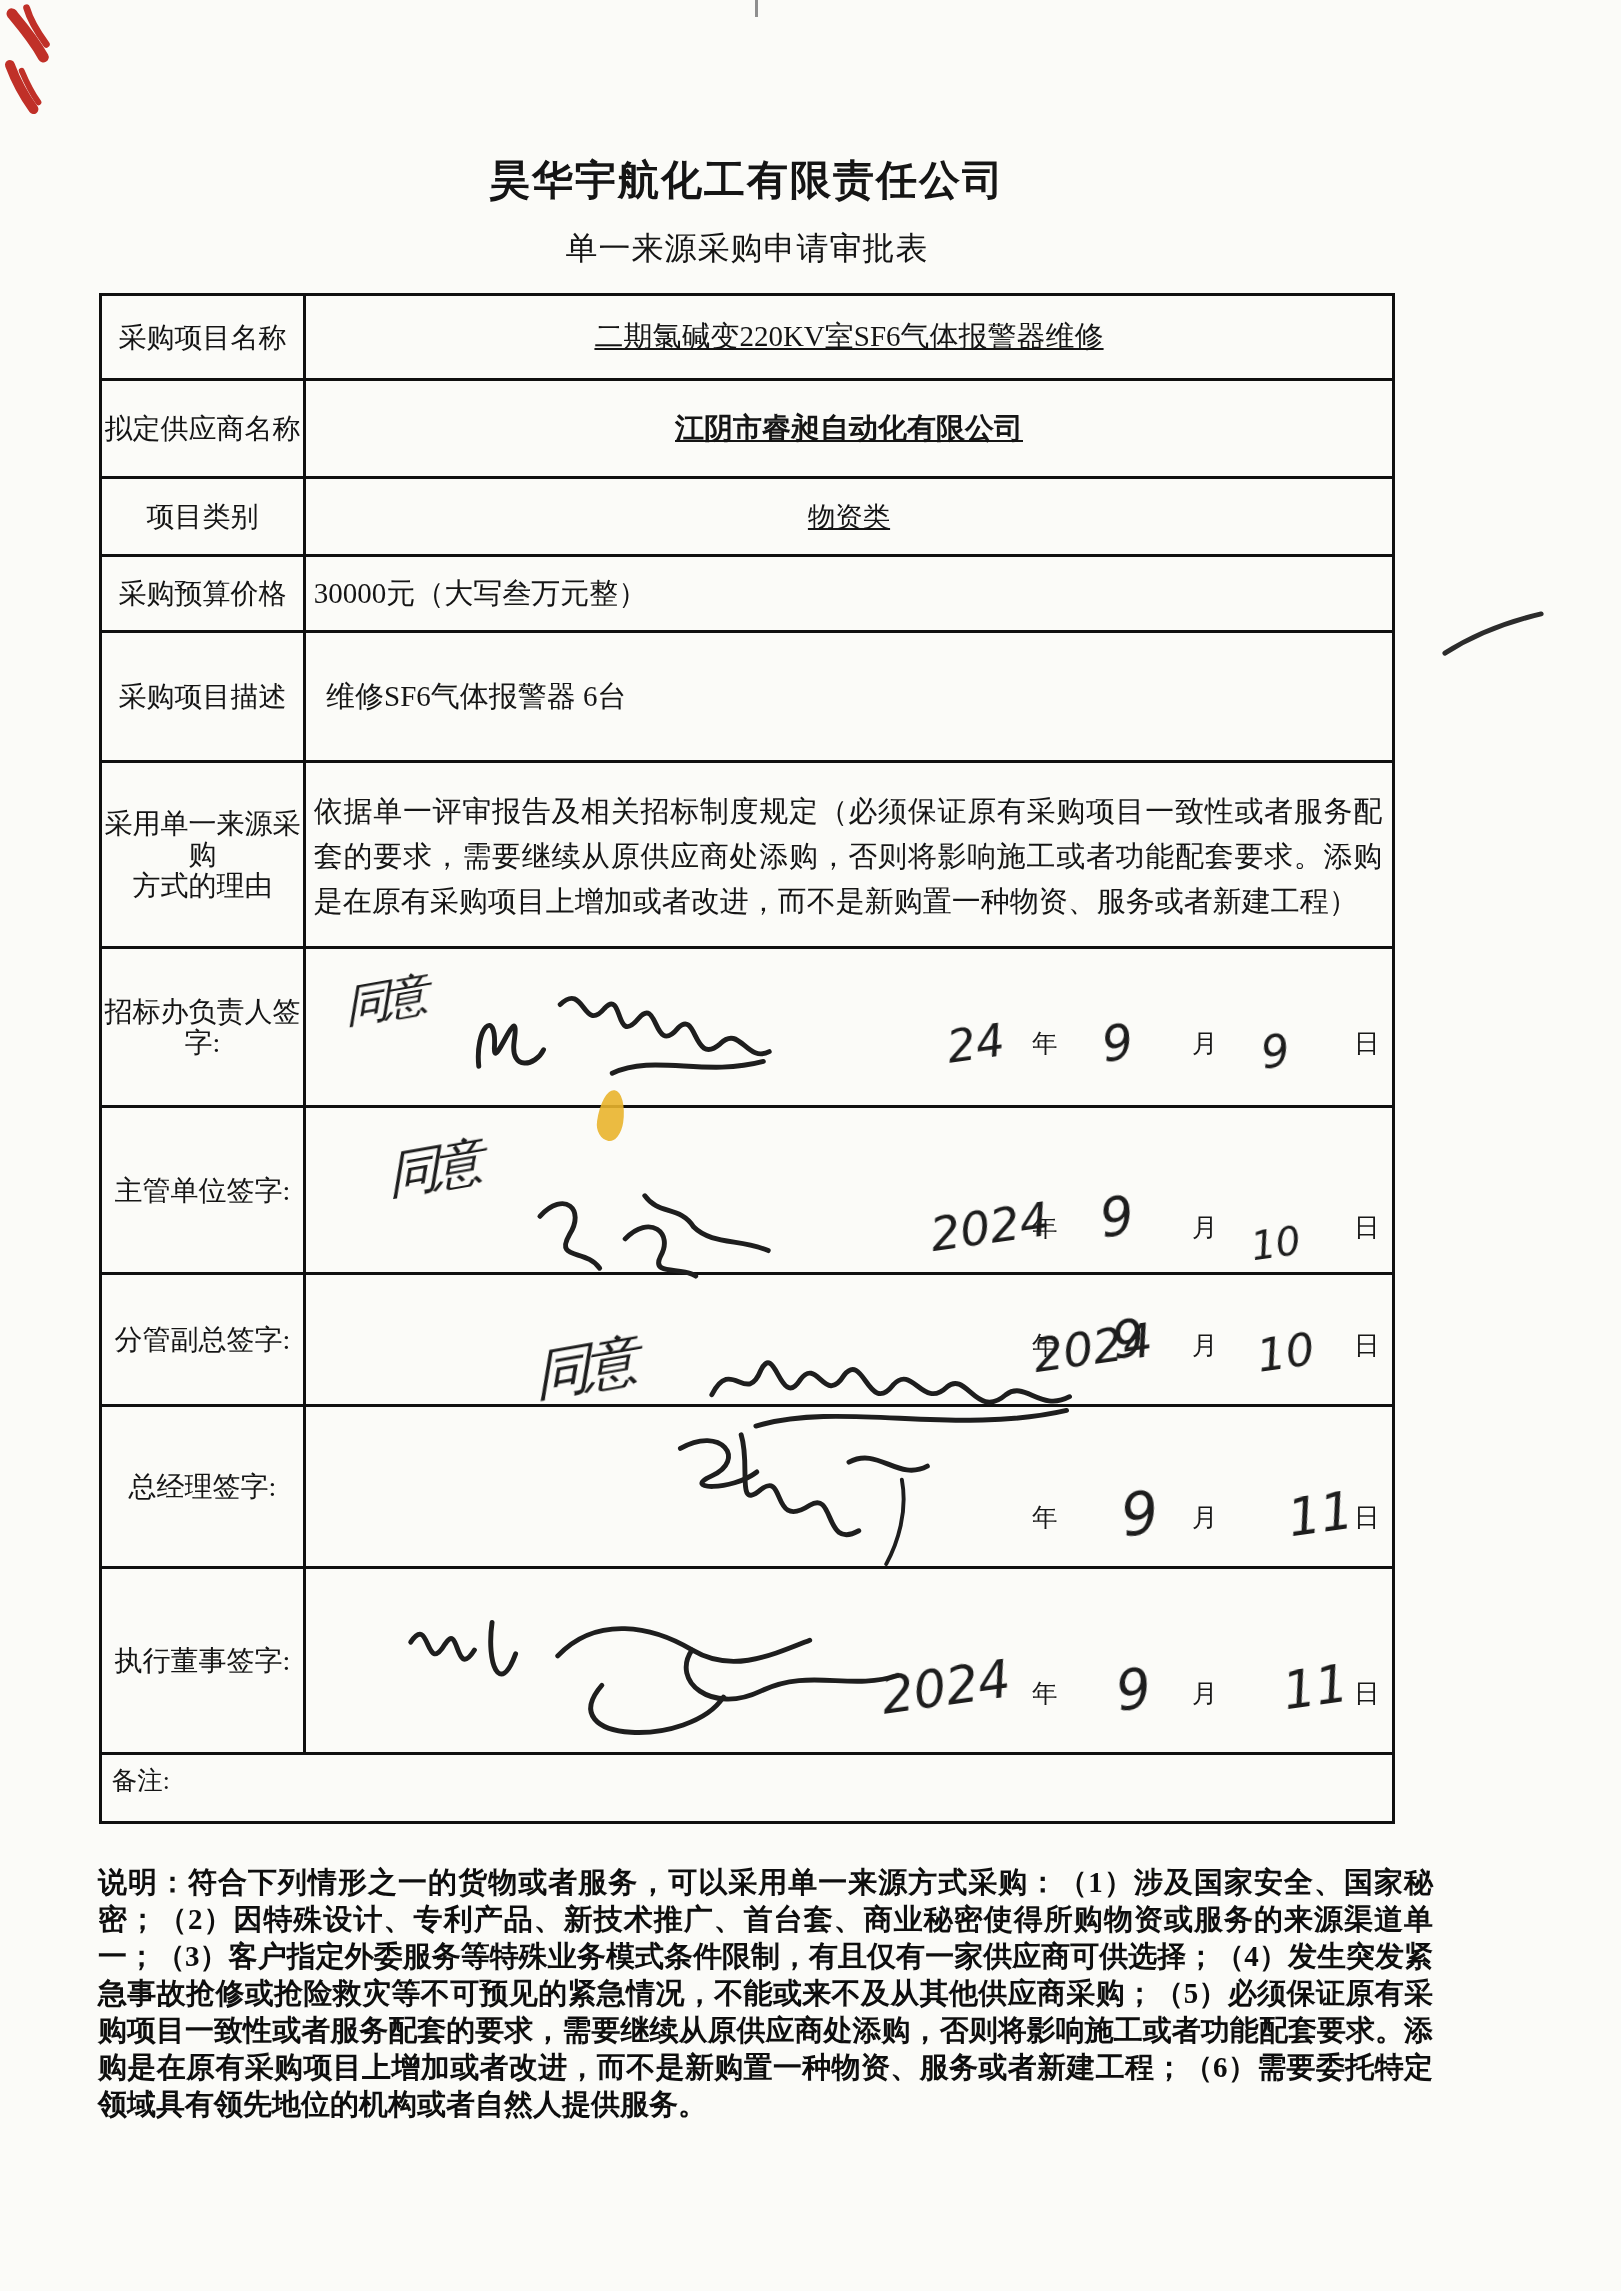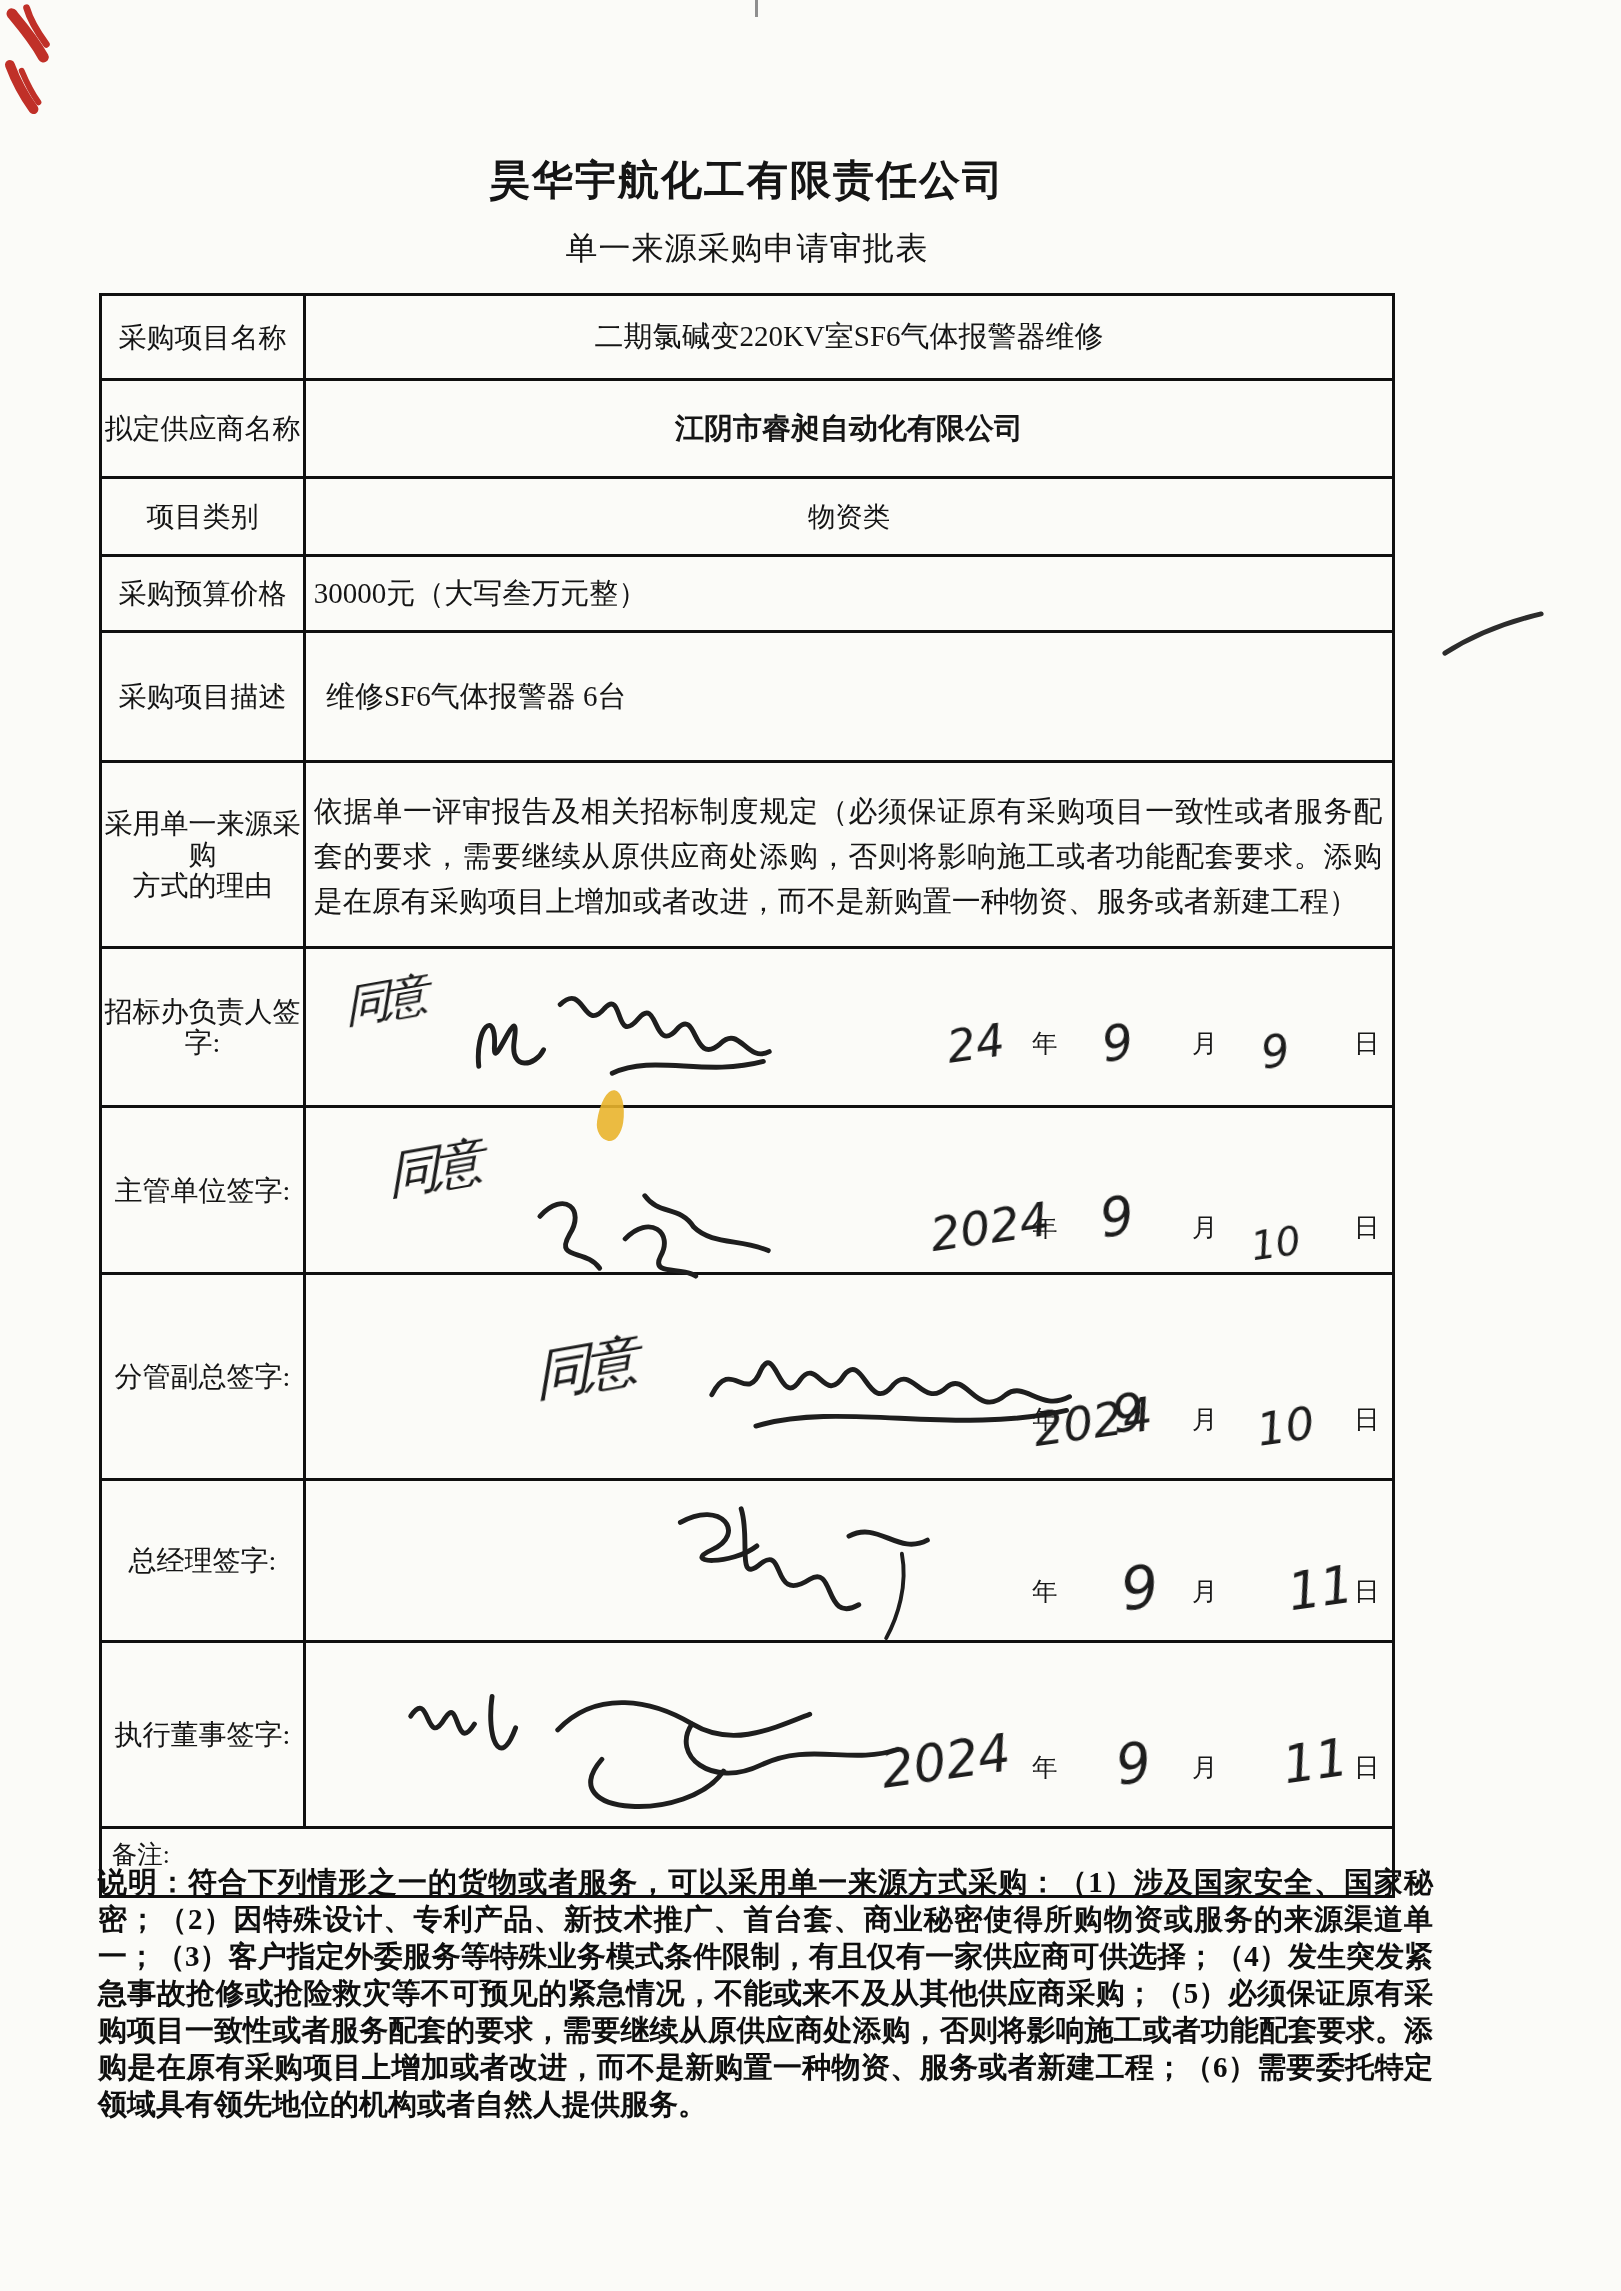--- a/index.html
+++ b/index.html
@@ -19,21 +19,21 @@
   }
   .row{display:flex;position:relative;border-bottom:3.9px solid #101010;box-sizing:border-box;}
   .row:last-child{border-bottom:none;}
   .cell{box-sizing:border-box;}
   .cell.label{
     width:204px;border-right:3.9px solid #101010;
     display:flex;align-items:center;justify-content:center;text-align:center;
     font-size:28px;line-height:31px;white-space:pre-line;flex:none;
   }
   .cell.value{flex:1;position:relative;display:flex;align-items:center;font-size:29px;}
-  .v-center{justify-content:center;}
+  .v-center{justify-content:center;text-decoration:underline;}
   .v-left{justify-content:flex-start;padding-left:7.8px;}
   .v-bold{font-weight:bold;font-size:31px;}
   .v-desc{font-size:27.4px;padding-left:20px;}
   .v-reason{display:block;padding:4.9px 9.8px 0 7.8px;font-size:30px;line-height:45px;text-align:justify;border-radius:20px;}
   .remark-cell{flex:1;font-size:25.5px;padding:7.8px 0 0 9.8px;box-sizing:border-box;}
   
   .hand{
     position:absolute;color:#1d1d1d;
     font-family:"DejaVu Sans",sans-serif;font-style:italic;
     transform:rotate(-8deg);filter:blur(0.3px);white-space:nowrap;
@@ -136,21 +136,21 @@
         <path d="M122,14 C136,34 158,24 172,46 C190,64 220,58 248,70" stroke-width="5"></path>
       </svg>
       <span class="hand" style="left:828px;bottom:17.6px;font-size:47px">2024</span>
       <span class="unit" style="left:930px;bottom:27.4px">年</span>
       <span class="hand" style="left:998px;bottom:25.5px;font-size:53px">9</span>
       <span class="unit" style="left:1090px;bottom:27.4px">月</span>
       <span class="hand" style="left:1149px;bottom:5.9px;font-size:39px">10</span>
       <span class="unit" style="left:1252px;bottom:27.4px">日</span>
     </div>
 
-    <div class="row" style="height:206px">
+    <div class="row" style="height:132px">
       <div class="cell label">分管副总签字:</div>
       <div class="cell value"></div>
       <span class="hand approval" style="left:433px;top:57px;font-size:55px">同意</span>
       <svg class="scrawl" style="left:600px;top:51px;width:392px;height:113px" viewBox="0 0 400 115">
         <path d="M10,70 C30,30 45,82 60,45 C75,15 80,86 100,55 C118,30 125,82 145,50 C165,25 170,92 195,60 C215,38 225,86 250,62 C270,45 280,96 310,70 C330,55 345,88 375,72" stroke-width="5"></path>
         <path d="M55,102 C140,76 260,112 372,86" stroke-width="5"></path>
       </svg>
       <span class="hand" style="left:931px;bottom:29px;font-size:47px">2024</span>
       <span class="unit" style="left:930px;bottom:41px">年</span>
       <span class="hand" style="left:1010px;bottom:35px;font-size:51px">9</span>

